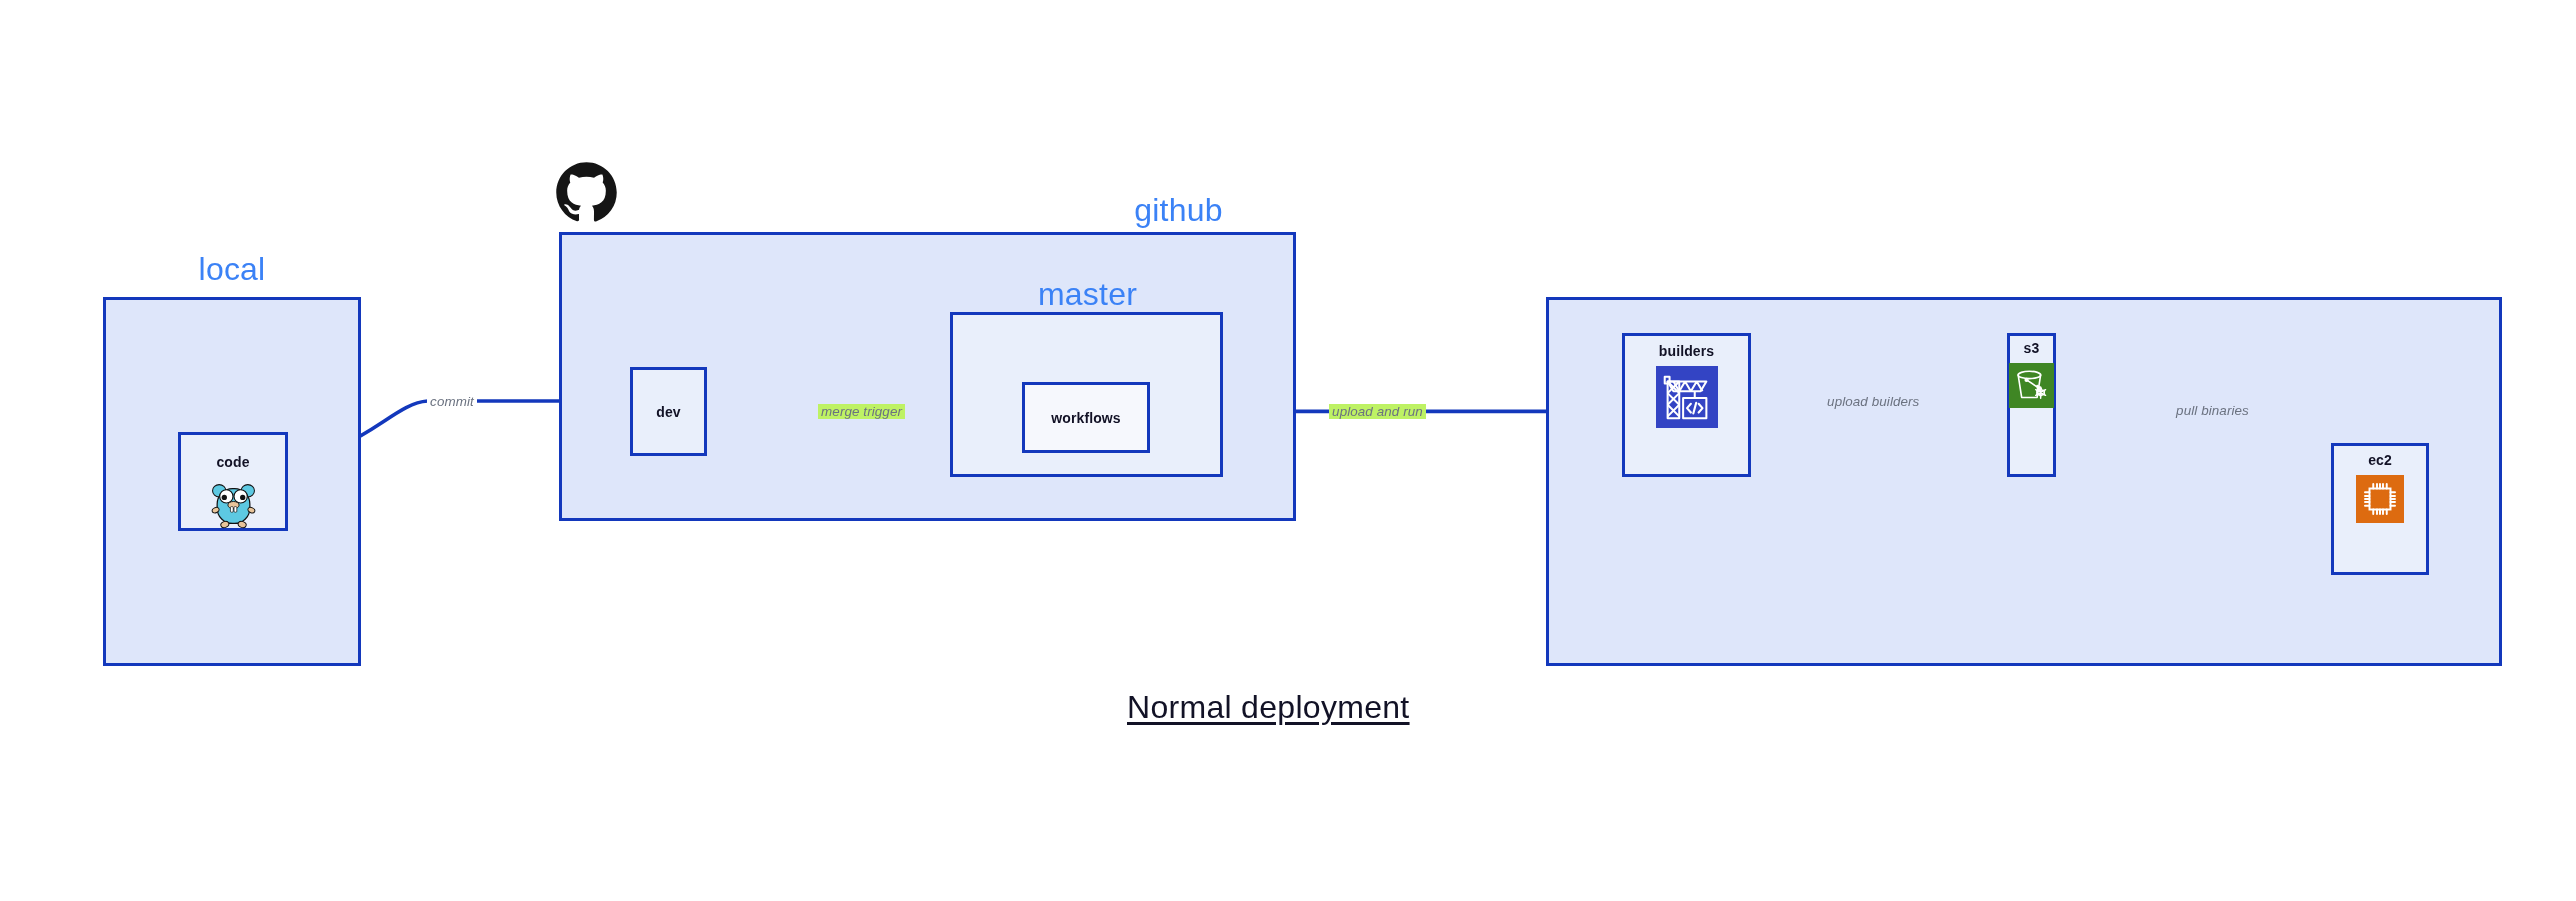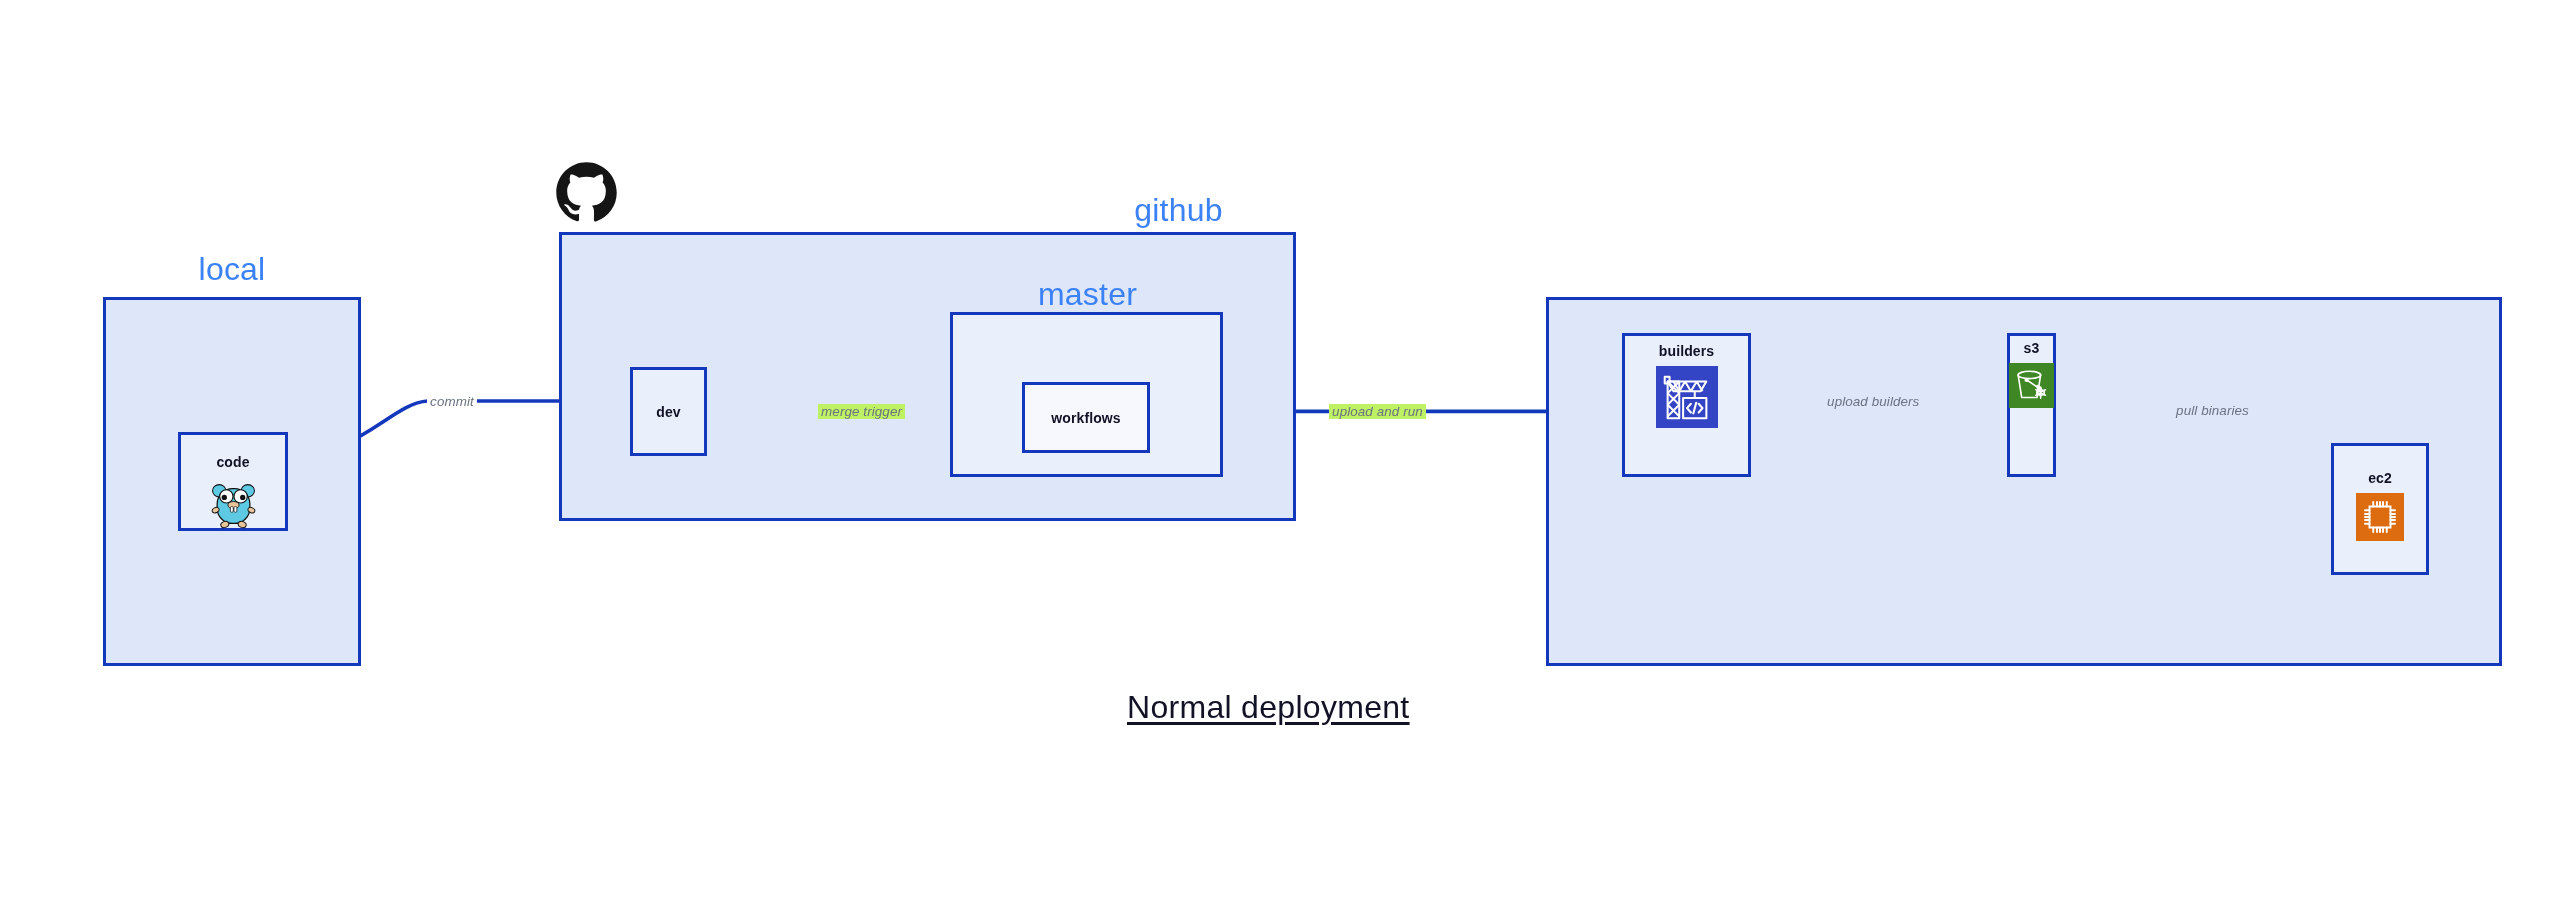--- a/index.html
+++ b/index.html
@@ -219,21 +219,21 @@
         <g stroke="#ffffff" stroke-width="2.1" stroke-linecap="round">
           <path d="M45 34 L45 50 M38 38 L52 46 M52 38 L38 46"></path>
           <path d="M45 37 L42.4 39.4 M45 37 L47.6 39.4 M45 47 L42.4 44.6 M45 47 L47.6 44.6"></path>
           <path d="M39.6 39.2 L39.9 42.4 M39.6 39.2 L42.8 38.7 M50.4 44.8 L50.1 41.6 M50.4 44.8 L47.2 45.3"></path>
           <path d="M50.4 39.2 L47.2 38.7 M50.4 39.2 L50.1 42.4 M39.6 44.8 L42.8 45.3 M39.6 44.8 L39.9 41.6"></path>
         </g>
       </svg>
     </span>
   </div>
 
-  <div class="node" style="left:2331px; top:443px; width:98px; height:132px; padding-top:24px;align-items:center;">
+  <div class="node" style="left:2331px; top:443px; width:98px; height:132px; padding-top:6px;align-items:center;">
     <div class="node-label">ec2</div>
     <span class="node-icon" style="margin-top:7.2px;">
       <svg width="48" height="48" viewBox="0 0 64 64">
         <rect x="0" y="0" width="64" height="64" fill="#dd6b10"></rect>
         <g fill="none" stroke="#ffffff" stroke-width="2.6" stroke-linecap="round">
           <rect x="18" y="18" width="28" height="28"></rect>
 
           <path d="M23 18 L23 12 M28 18 L28 12 M32 18 L32 12 M36 18 L36 12 M41 18 L41 12"></path>
 
           <path d="M23 46 L23 52 M28 46 L28 52 M32 46 L32 52 M36 46 L36 52 M41 46 L41 52"></path>

